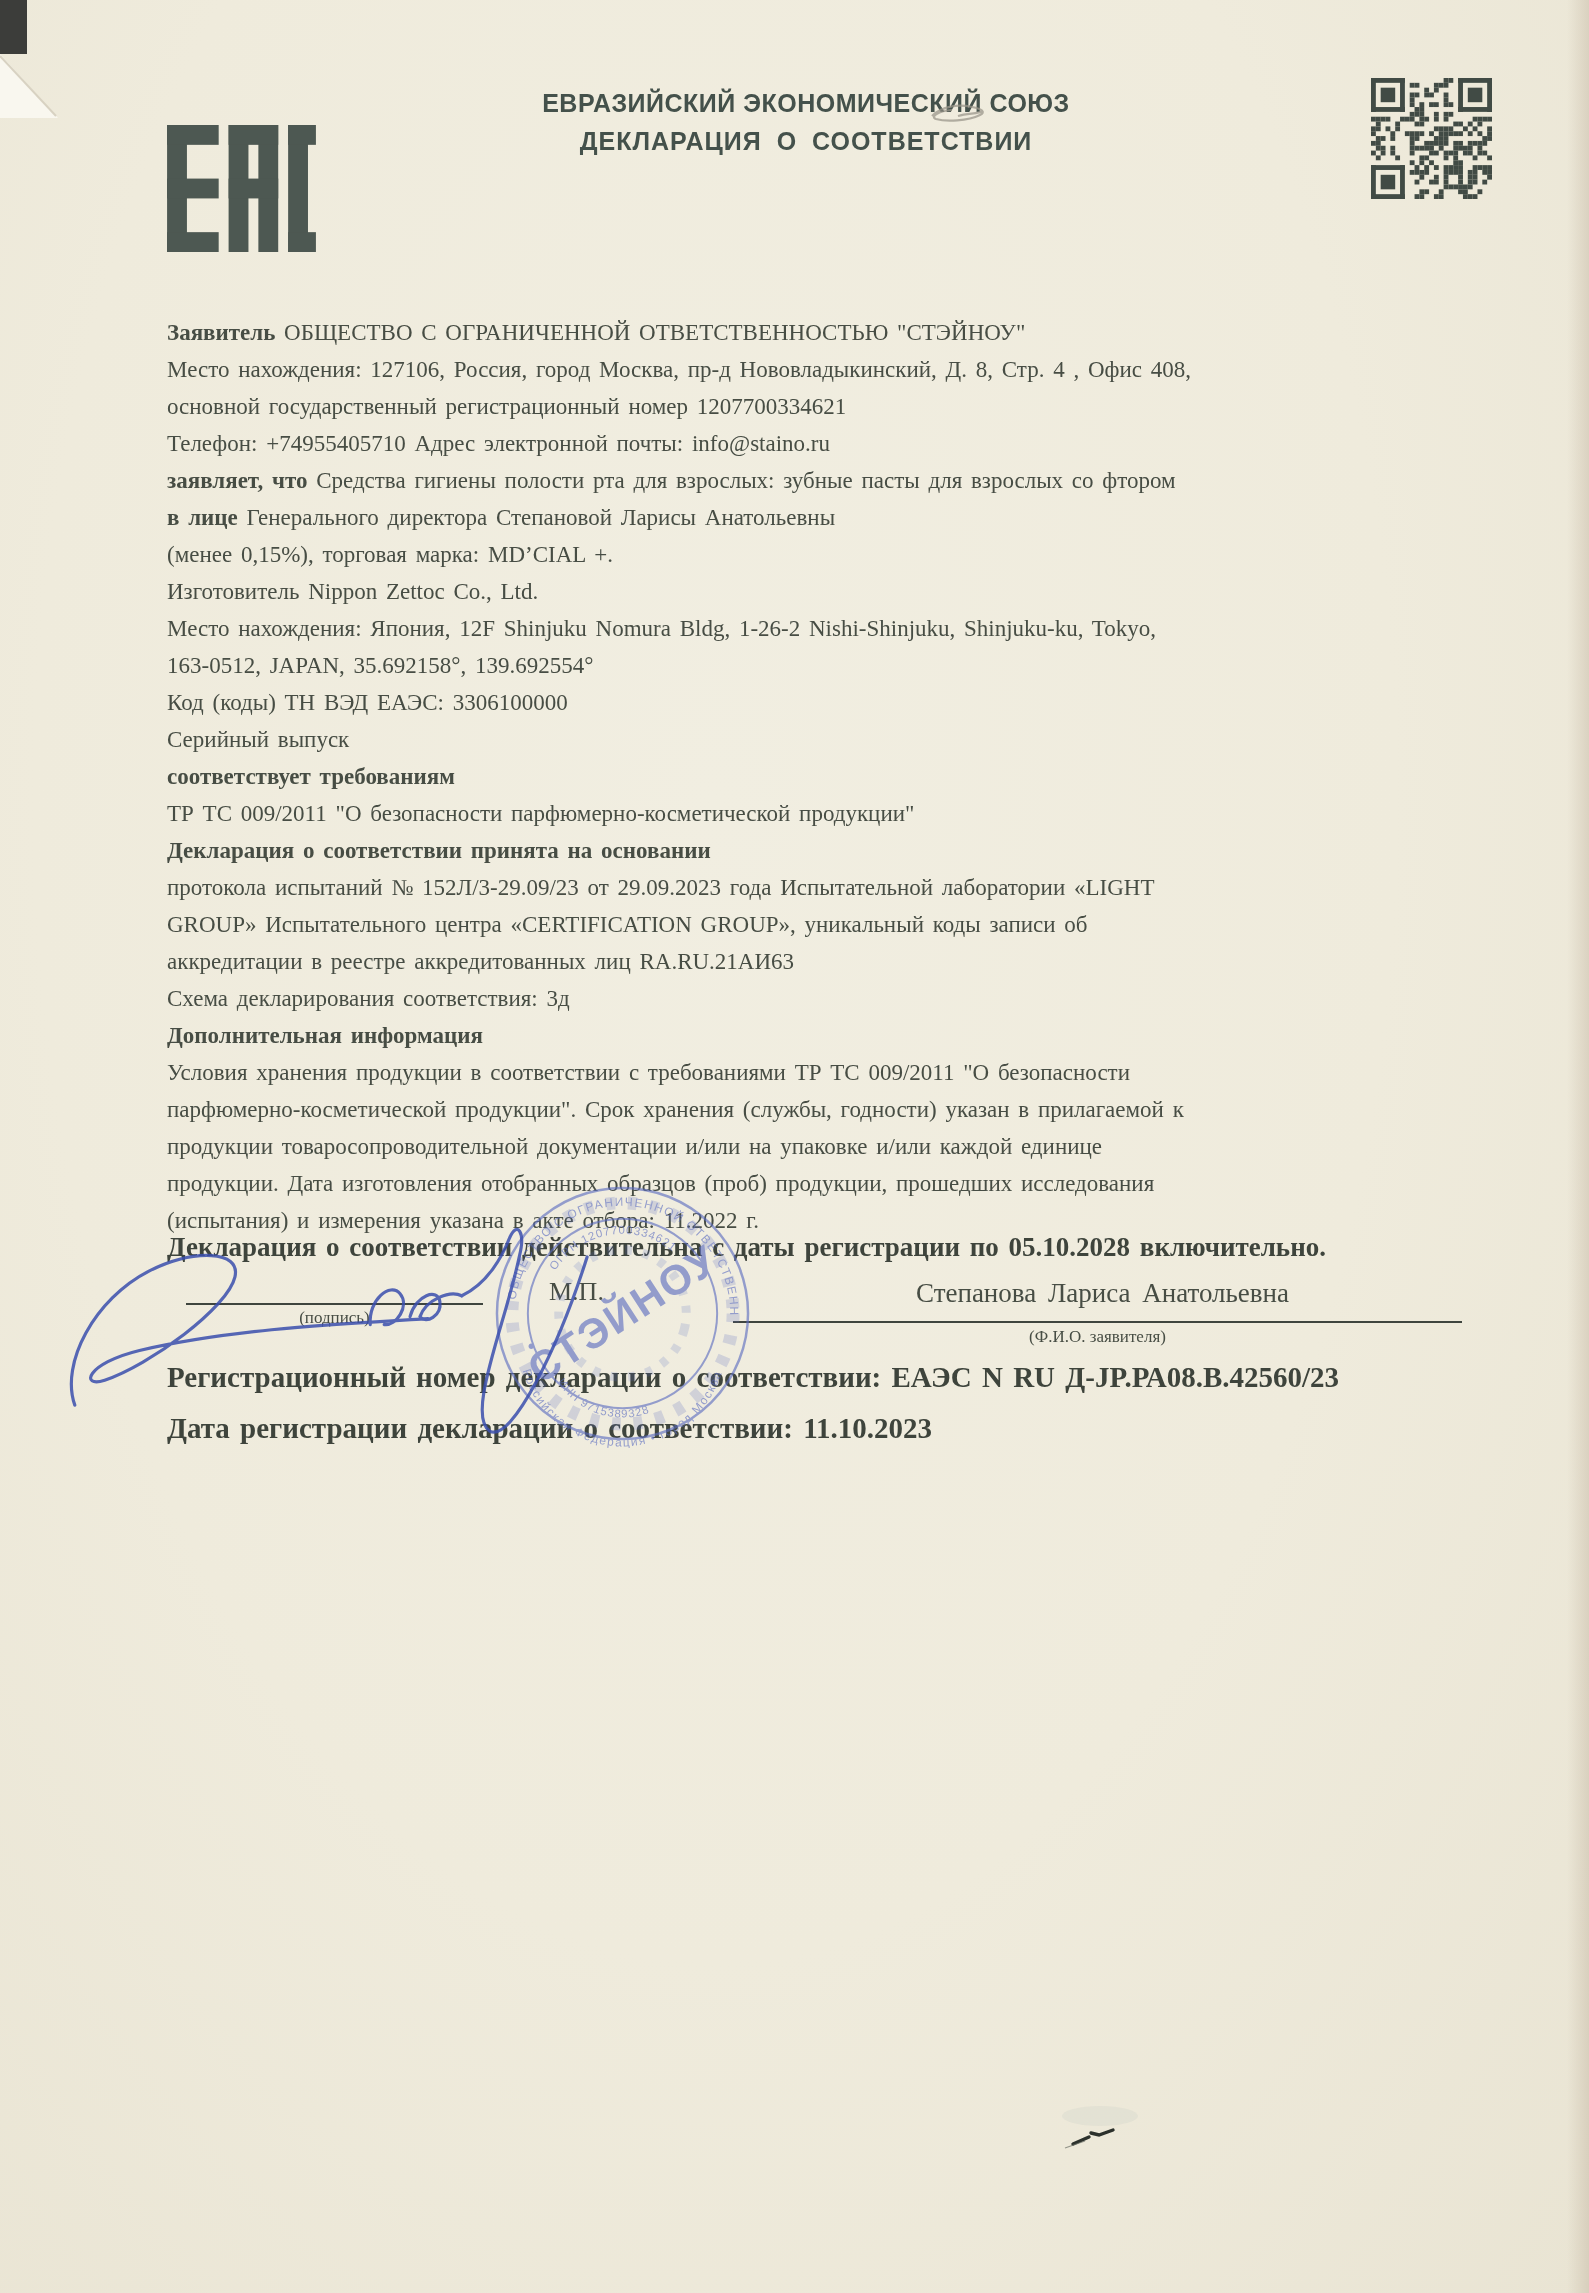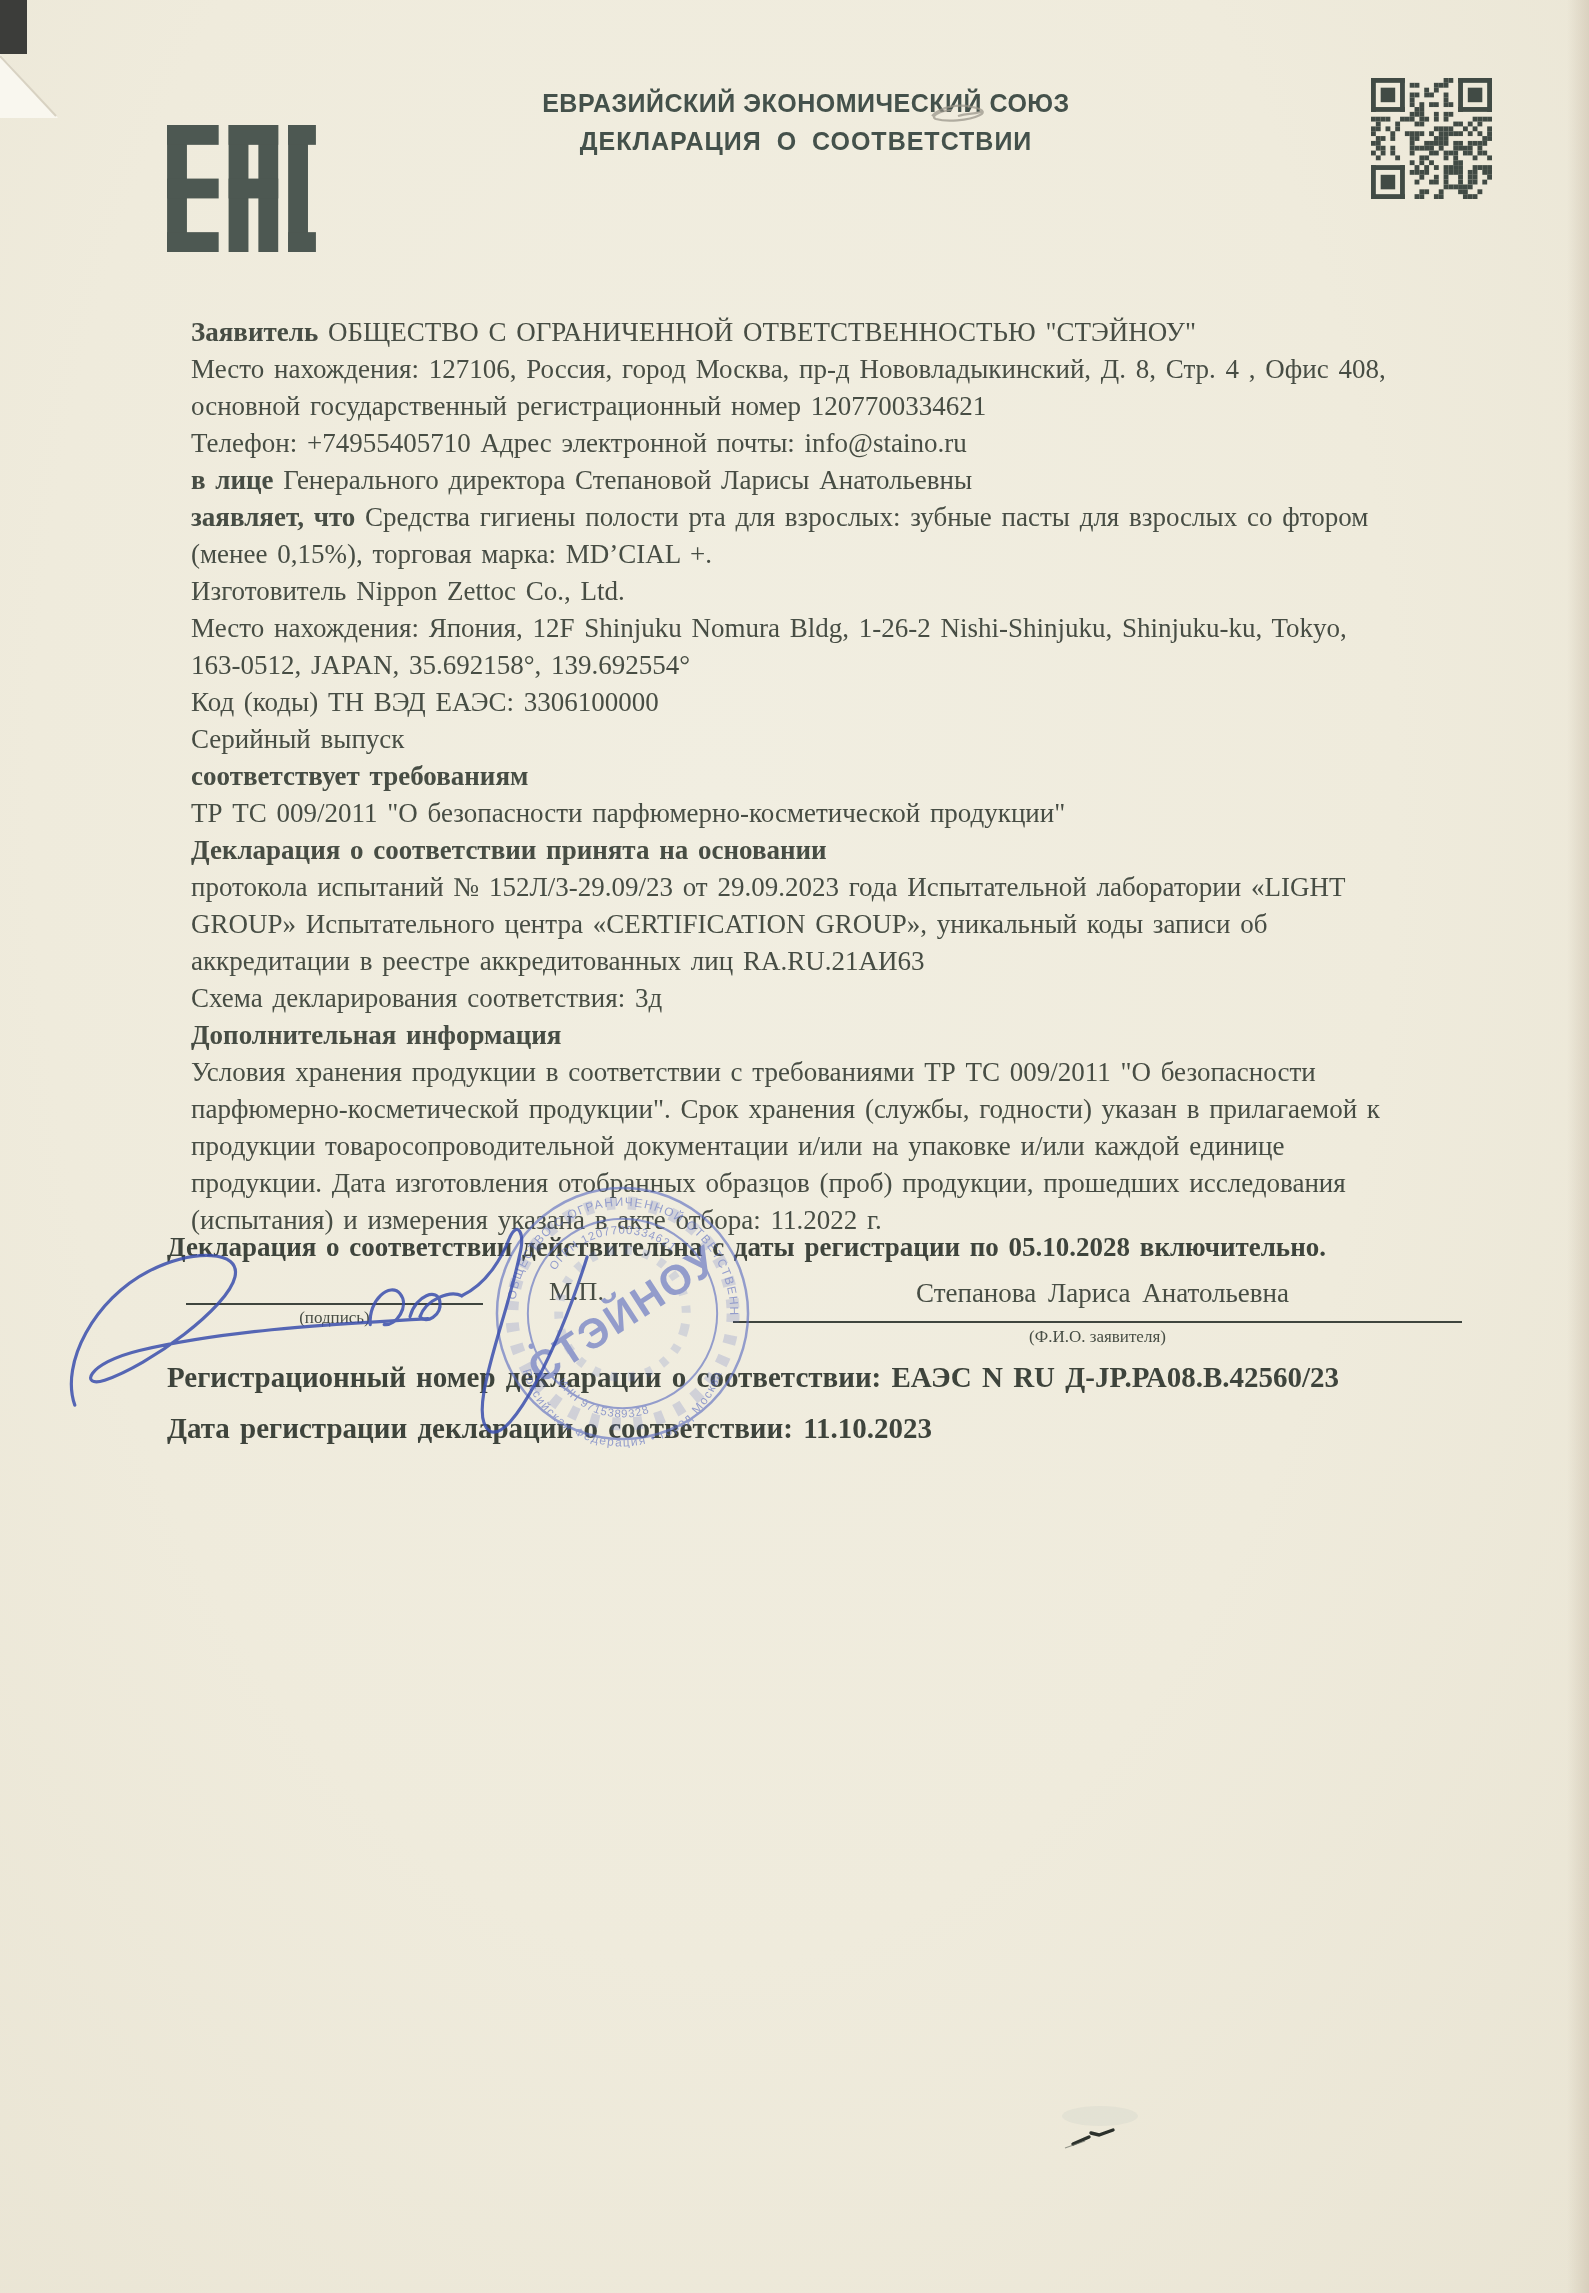--- a/index.html
+++ b/index.html
@@ -11,21 +11,21 @@
   .abs{position:absolute;}
   
   .corner-dark{left:0;top:0;width:27px;height:54px;background:#3c3d3a;}
   .edge-shade{right:0;top:0;bottom:0;width:22px;background:linear-gradient(to right, rgba(0,0,0,0), rgba(171,152,130,0.28));}
   
   .title{left:408px;width:796px;top:84px;text-align:center;
     font-family:"Liberation Sans", sans-serif;font-weight:bold;color:#44514b;
     font-size:25px;line-height:38px;letter-spacing:0.5px;}
   .title .t2{letter-spacing:1px;word-spacing:7px;}
   
-  .body-text{left:167px;top:314px;width:1393px;font-size:27px;line-height:37px;word-spacing:3px;margin-left:24px;}
+  .body-text{left:167px;top:314px;width:1393px;font-size:23px;line-height:37px;word-spacing:3px;}
   .tline{white-space:nowrap;}
   .b{font-weight:bold;}
   .validity{left:167px;top:1232px;font-weight:bold;font-size:27px;white-space:nowrap;word-spacing:3px;color:#3e443c;}
   .mp{left:549px;top:1277px;font-size:26px;}
   .fio-name{left:916px;top:1278px;font-size:27px;word-spacing:5px;}
   .sig-line{border-top:2px solid #3f453e;height:0;}
   .line-left{left:186px;top:1303px;width:297px;}
   .line-right{left:733px;top:1321px;width:729px;}
   .podpis{left:186px;top:1308px;width:297px;text-align:center;font-size:17px;}
   .fio-label{left:733px;top:1327px;width:729px;text-align:center;font-size:17px;}
@@ -288,22 +288,22 @@
     <rect x="95" y="120" width="5" height="5" fill="#414b45"></rect>
     <rect x="100" y="120" width="5" height="5" fill="#414b45"></rect>
     <rect x="105" y="120" width="5" height="5" fill="#414b45"></rect>
   </svg>
 
 <div class="abs body-text" id="bodyText">
     <div class="tline"><span class="b">Заявитель </span><span>ОБЩЕСТВО С ОГРАНИЧЕННОЙ ОТВЕТСТВЕННОСТЬЮ "СТЭЙНОУ"</span></div>
     <div class="tline"><span>Место нахождения: 127106, Россия, город Москва, пр-д Нововладыкинский, Д. 8, Стр. 4 , Офис 408,</span></div>
     <div class="tline"><span>основной государственный регистрационный номер 1207700334621</span></div>
     <div class="tline"><span>Телефон: +74955405710 Адрес электронной почты: info@staino.ru</span></div>
+    <div class="tline"><span class="b">заявляет, что </span><span>Средства гигиены полости рта для взрослых: зубные пасты для взрослых со фтором</span></div>
     <div class="tline"><span class="b">в лице </span><span>Генерального директора Степановой Ларисы Анатольевны</span></div>
-    <div class="tline"><span class="b">заявляет, что </span><span>Средства гигиены полости рта для взрослых: зубные пасты для взрослых со фтором</span></div>
     <div class="tline"><span>(менее 0,15%), торговая марка: MD’CIAL +.</span></div>
     <div class="tline"><span>Изготовитель Nippon Zettoc Co., Ltd.</span></div>
     <div class="tline"><span>Место нахождения: Япония, 12F Shinjuku Nomura Bldg, 1-26-2 Nishi-Shinjuku, Shinjuku-ku, Tokyo,</span></div>
     <div class="tline"><span>163-0512, JAPAN, 35.692158°, 139.692554°</span></div>
     <div class="tline"><span>Код (коды) ТН ВЭД ЕАЭС: 3306100000</span></div>
     <div class="tline"><span>Серийный выпуск</span></div>
     <div class="tline"><span class="b">соответствует требованиям</span></div>
     <div class="tline"><span>ТР ТС 009/2011 "О безопасности парфюмерно-косметической продукции"</span></div>
     <div class="tline"><span class="b">Декларация о соответствии принята на основании</span></div>
     <div class="tline"><span>протокола испытаний № 152Л/3-29.09/23 от 29.09.2023 года Испытательной лаборатории «LIGHT</span></div>

